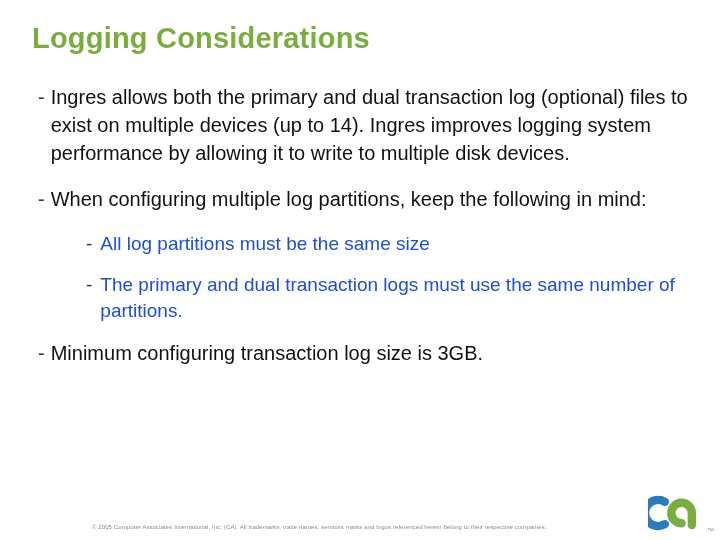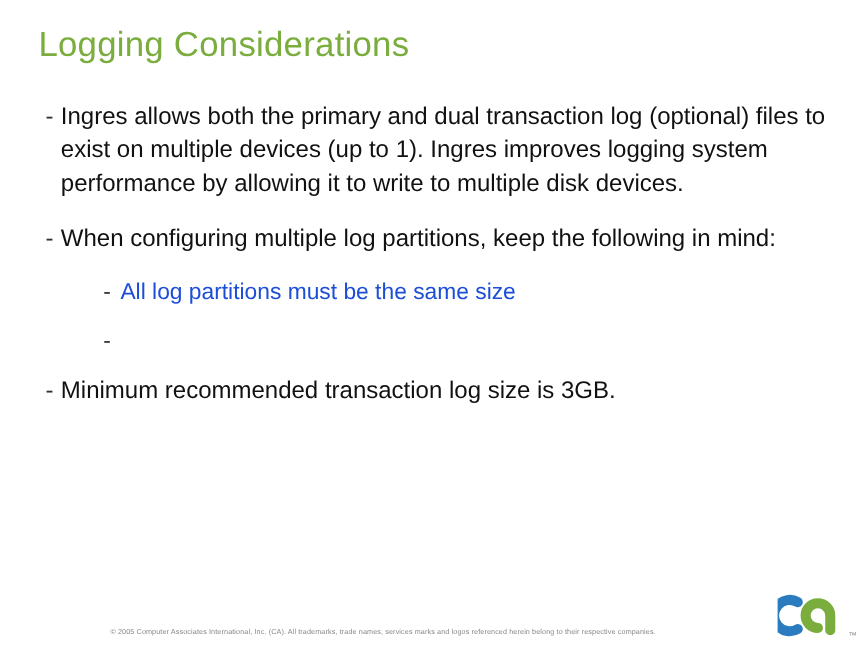--- a/index.html
+++ b/index.html
@@ -11,21 +11,21 @@
     position: relative;
     overflow: hidden;
   }
   .slide {
     width: 100%;
     height: 100%;
     padding: 22px 32px 0 32px;
   }
   .title {
     font-size: 29px;
-    font-weight: 400;
+    font-weight: 700;
     color: #7aad3e;
     margin-bottom: 28px;
     letter-spacing: 0.2px;
   }
   .bullet-l1 {
     display: flex;
     margin-bottom: 18px;
     padding-left: 6px;
   }
   .bullet-l1 .dash {
@@ -81,40 +81,41 @@
   }
 </style>
 </head>
 <body>
 
 <div class="slide">
   <h1 class="title">Logging Considerations</h1>
 
   <div class="bullet-l1">
     <span class="dash">-</span>
-    <span class="text">Ingres allows both the primary and dual transaction log (optional) files to exist on multiple devices (up to 1). Ingres improves logging system performance by allowing it to write to multiple disk devices.</span>
+    <span class="text">Ingres allows both the primary and dual transaction log (optional) files to exist on multiple devices (up to 14). Ingres improves logging system performance by allowing it to write to multiple disk devices.</span>
   </div>
 
   <div class="bullet-l1">
     <span class="dash">-</span>
     <span class="text">When configuring multiple log partitions, keep the following in mind:</span>
   </div>
 
   <div class="bullet-l2">
     <span class="dash">-</span>
     <span class="text">All log partitions must be the same size</span>
   </div>
 
   <div class="bullet-l2">
     <span class="dash">-</span>
+    <span class="text">The primary and dual transaction logs must use the same number of partitions.</span>
   </div>
 
   <div class="bullet-l1">
     <span class="dash">-</span>
-    <span class="text">Minimum recommended transaction log size is 3GB.</span>
+    <span class="text">Minimum configuring transaction log size is 3GB.</span>
   </div>
 </div>
 
 <div class="footer">© 2005 Computer Associates International, Inc. (CA). All trademarks, trade names, services marks and logos referenced herein belong to their respective companies.</div>
 
 <div class="logo">
   <svg viewBox="0 0 60 40">
     <path d="M 18 8 A 14 14 0 1 0 18 32" fill="none" stroke="#2b7bbf" stroke-width="9" stroke-linecap="round"></path>
     <path d="M 47 33 L 47 20 A 11 11 0 1 0 36 31" fill="none" stroke="#7aad3e" stroke-width="9" stroke-linecap="round"></path>
   </svg>

